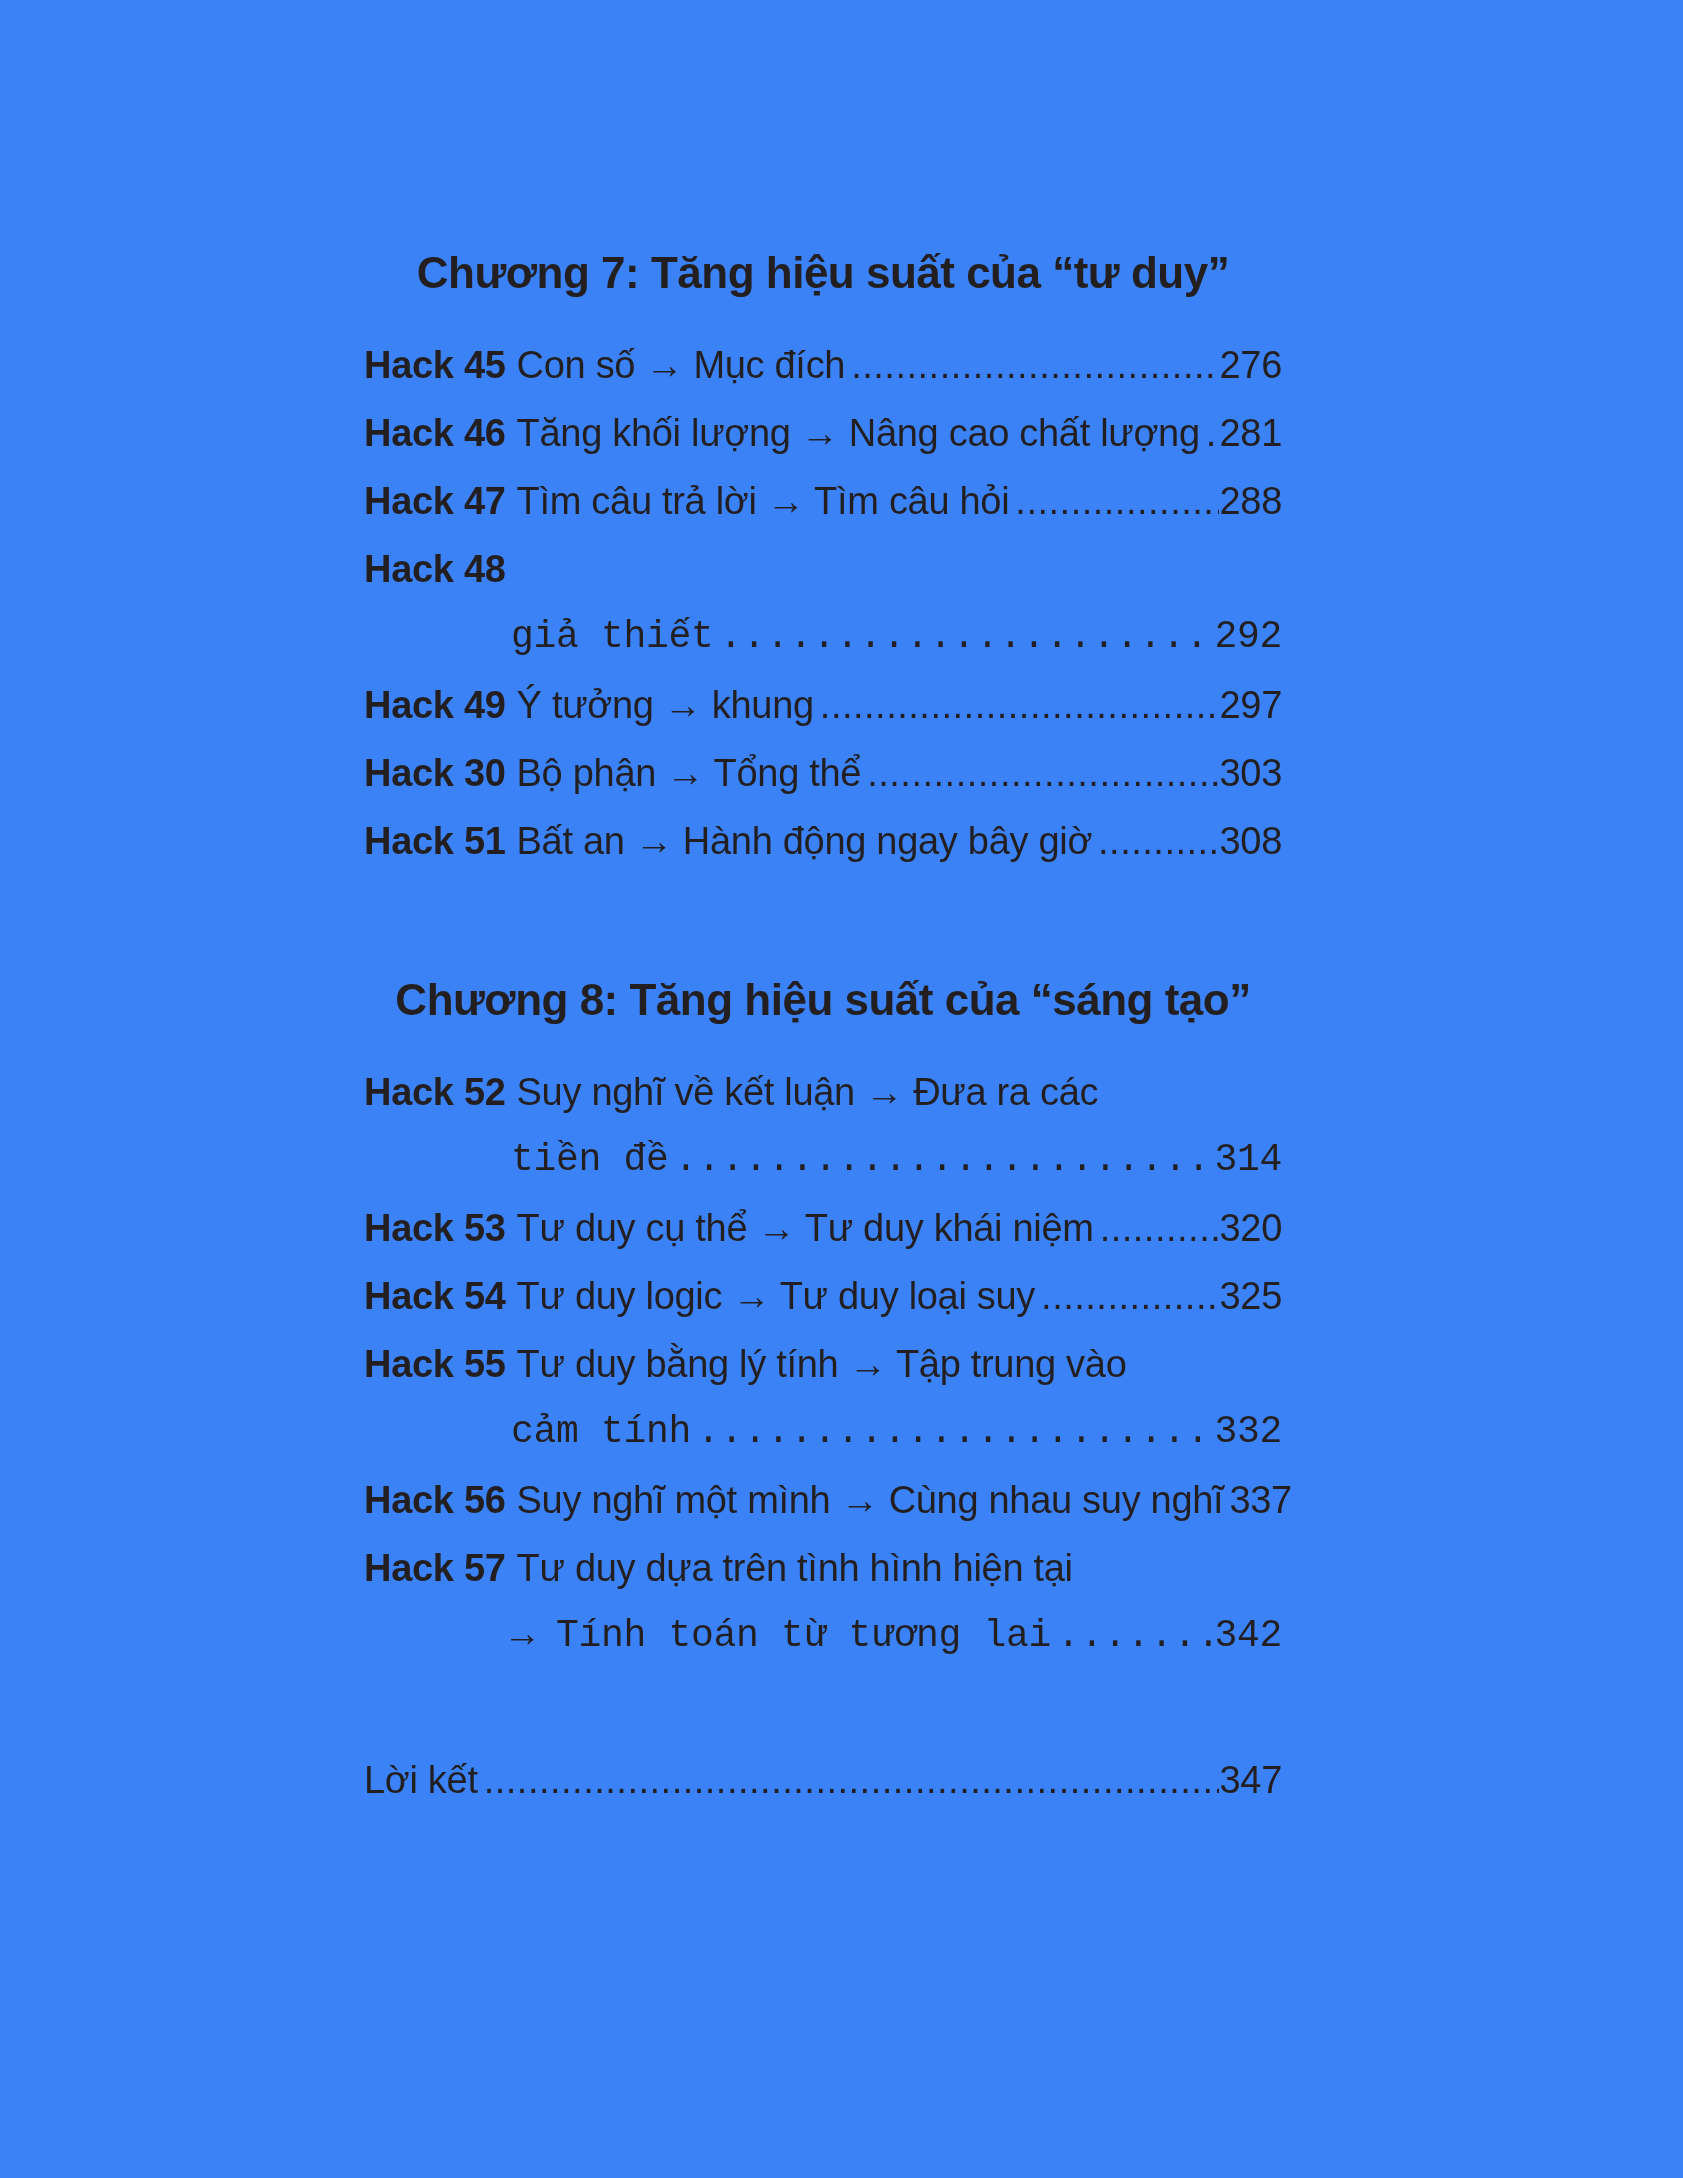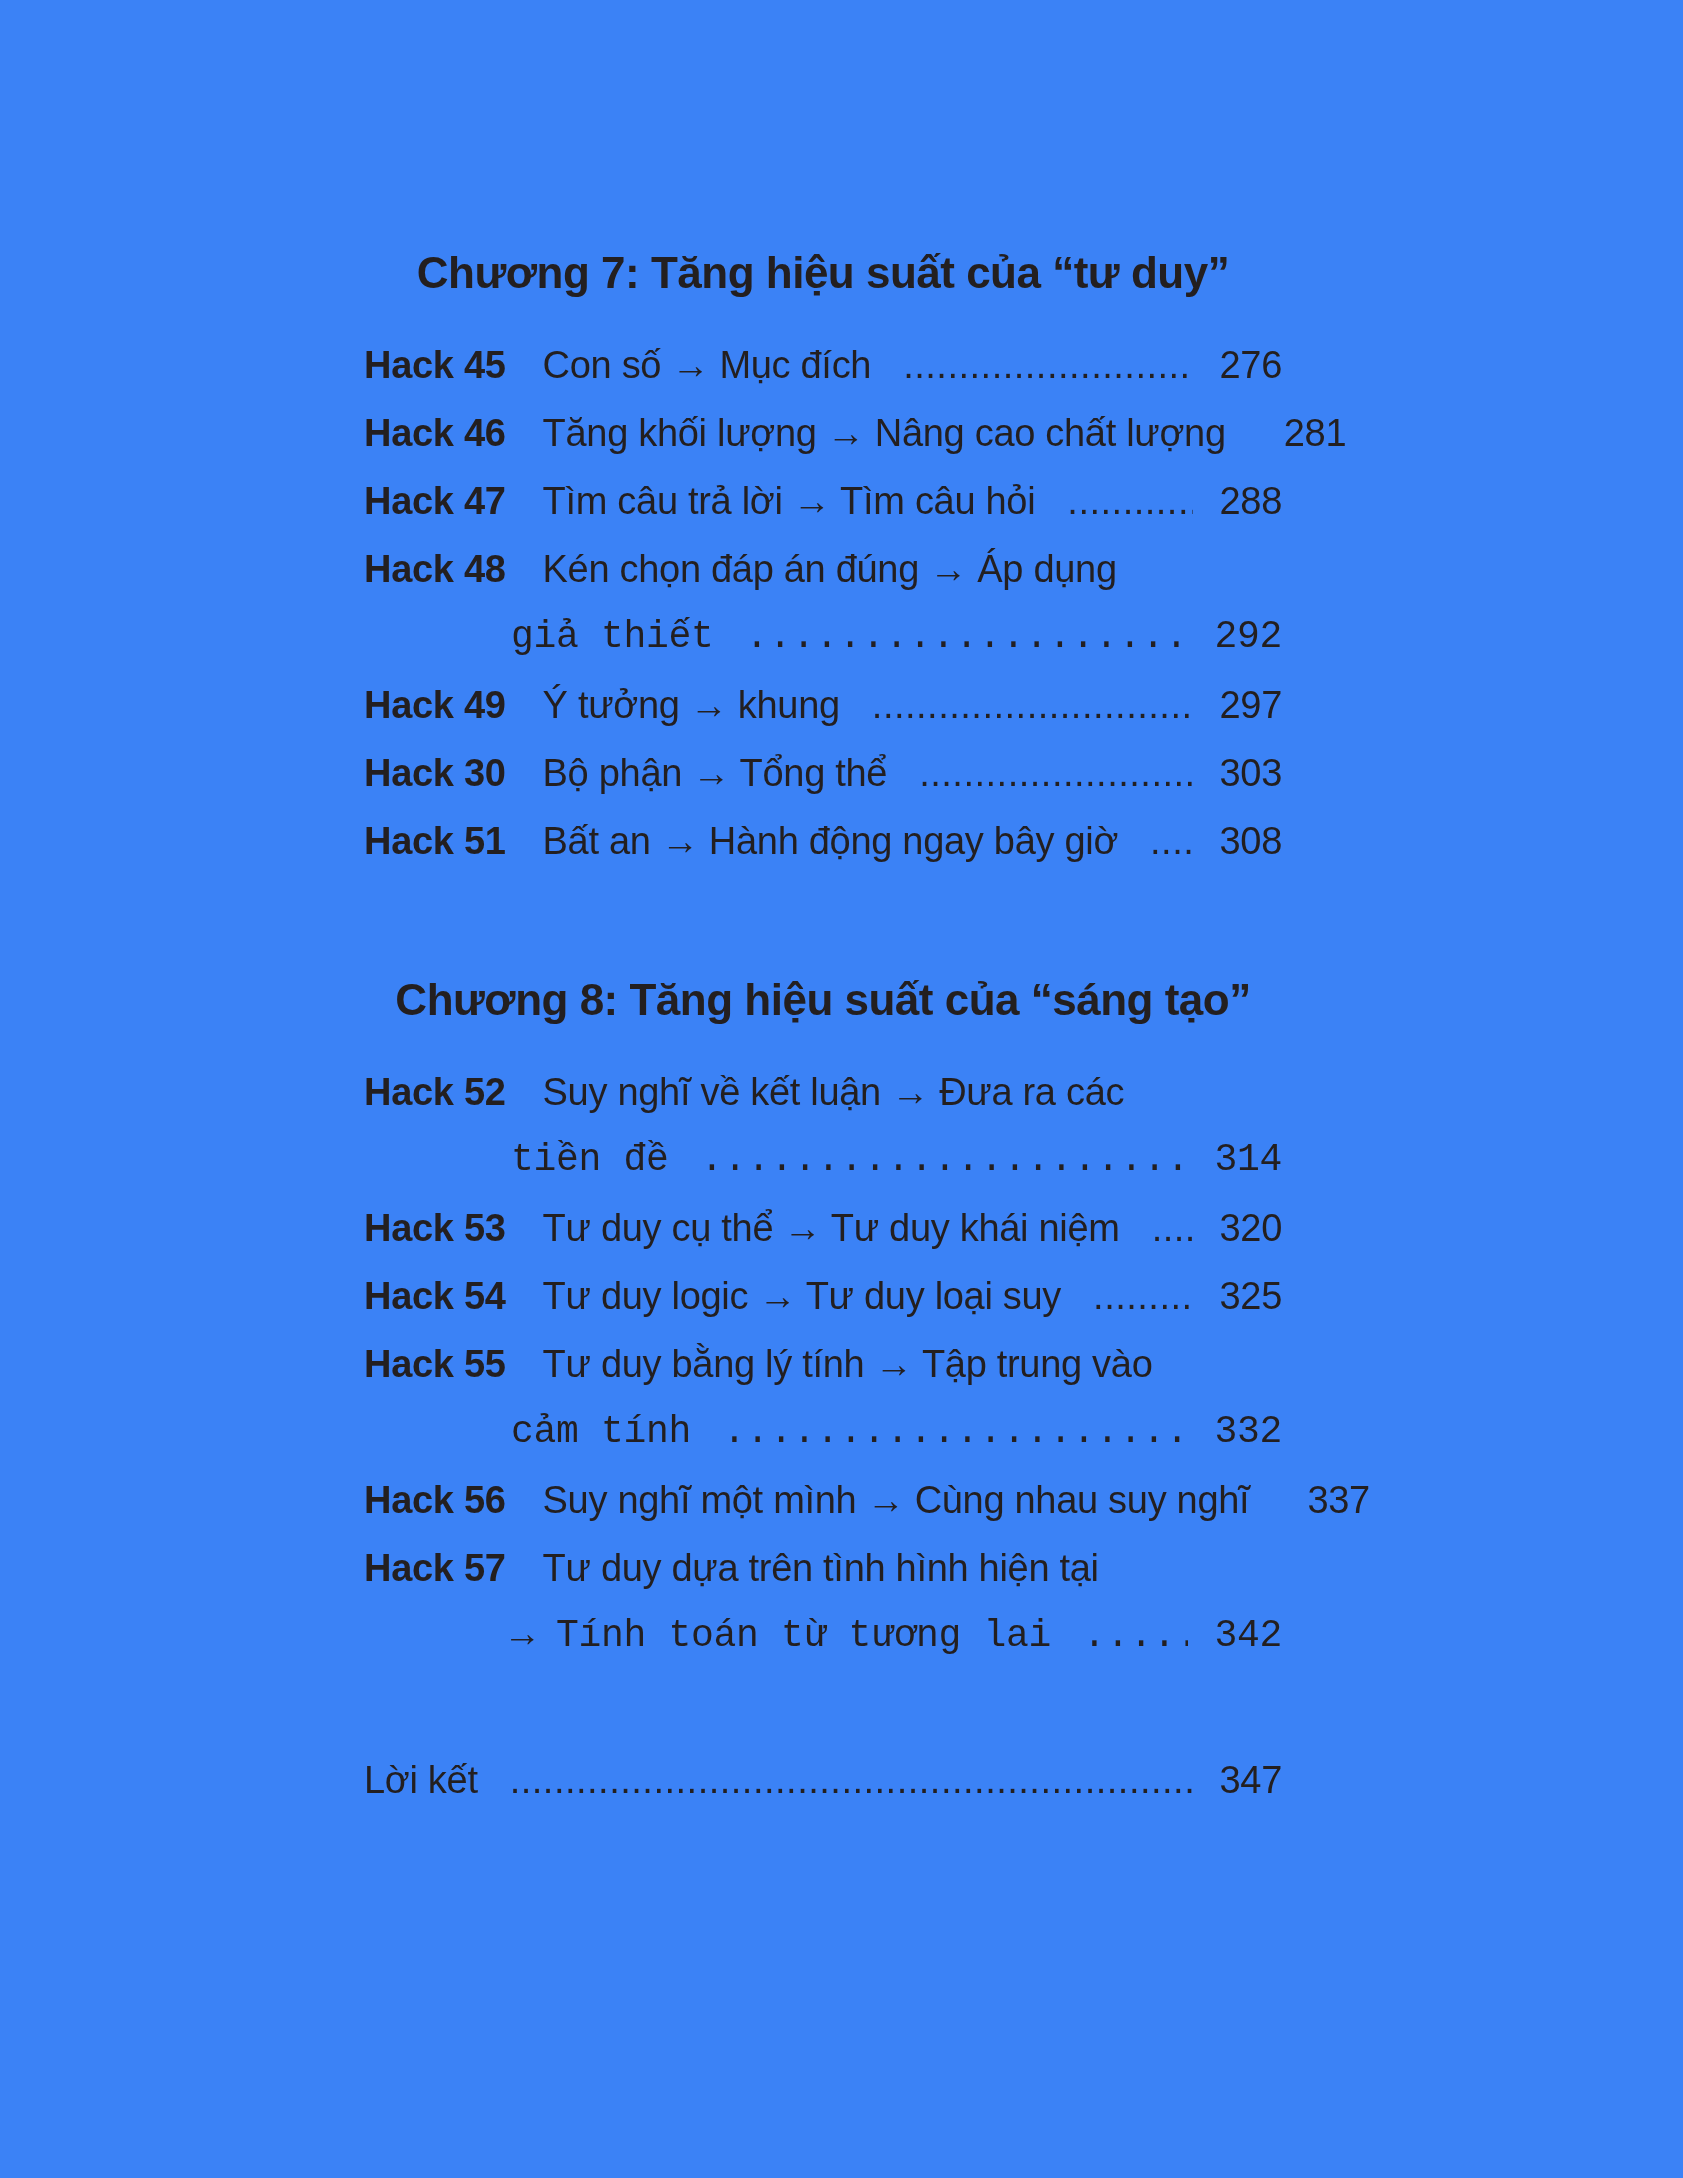--- a/index.html
+++ b/index.html
@@ -40,21 +40,20 @@
   }
   .toc {
     margin-top: 24px;
   }
   .toc-line {
     display: flex;
     align-items: baseline;
     font-size: 38px;
     line-height: 68px;
     letter-spacing: -0.3px;
-    gap: 26px;
   }
   .lbl {
     font-weight: 700;
     white-space: nowrap;
     margin-right: 11px;
   }
   .ttl {
     white-space: nowrap;
   }
   .cont {
@@ -101,21 +100,20 @@
 
       <div class="toc-line">
         <span class="lbl">Hack 47</span>
         <span class="ttl">Tìm câu trả lời → Tìm câu hỏi</span>
         <span class="dots"></span>
         <span class="pg">288</span>
       </div>
 
       <div class="toc-line">
         <span class="lbl">Hack 48</span>
-        <span class="ttl">Kén chọn đáp án đúng → Áp dụng</span>
       </div>
 
       <div class="toc-line cont">
         <span class="ttl">giả thiết</span>
         <span class="dots"></span>
         <span class="pg">292</span>
       </div>
 
       <div class="toc-line">
         <span class="lbl">Hack 49</span>

